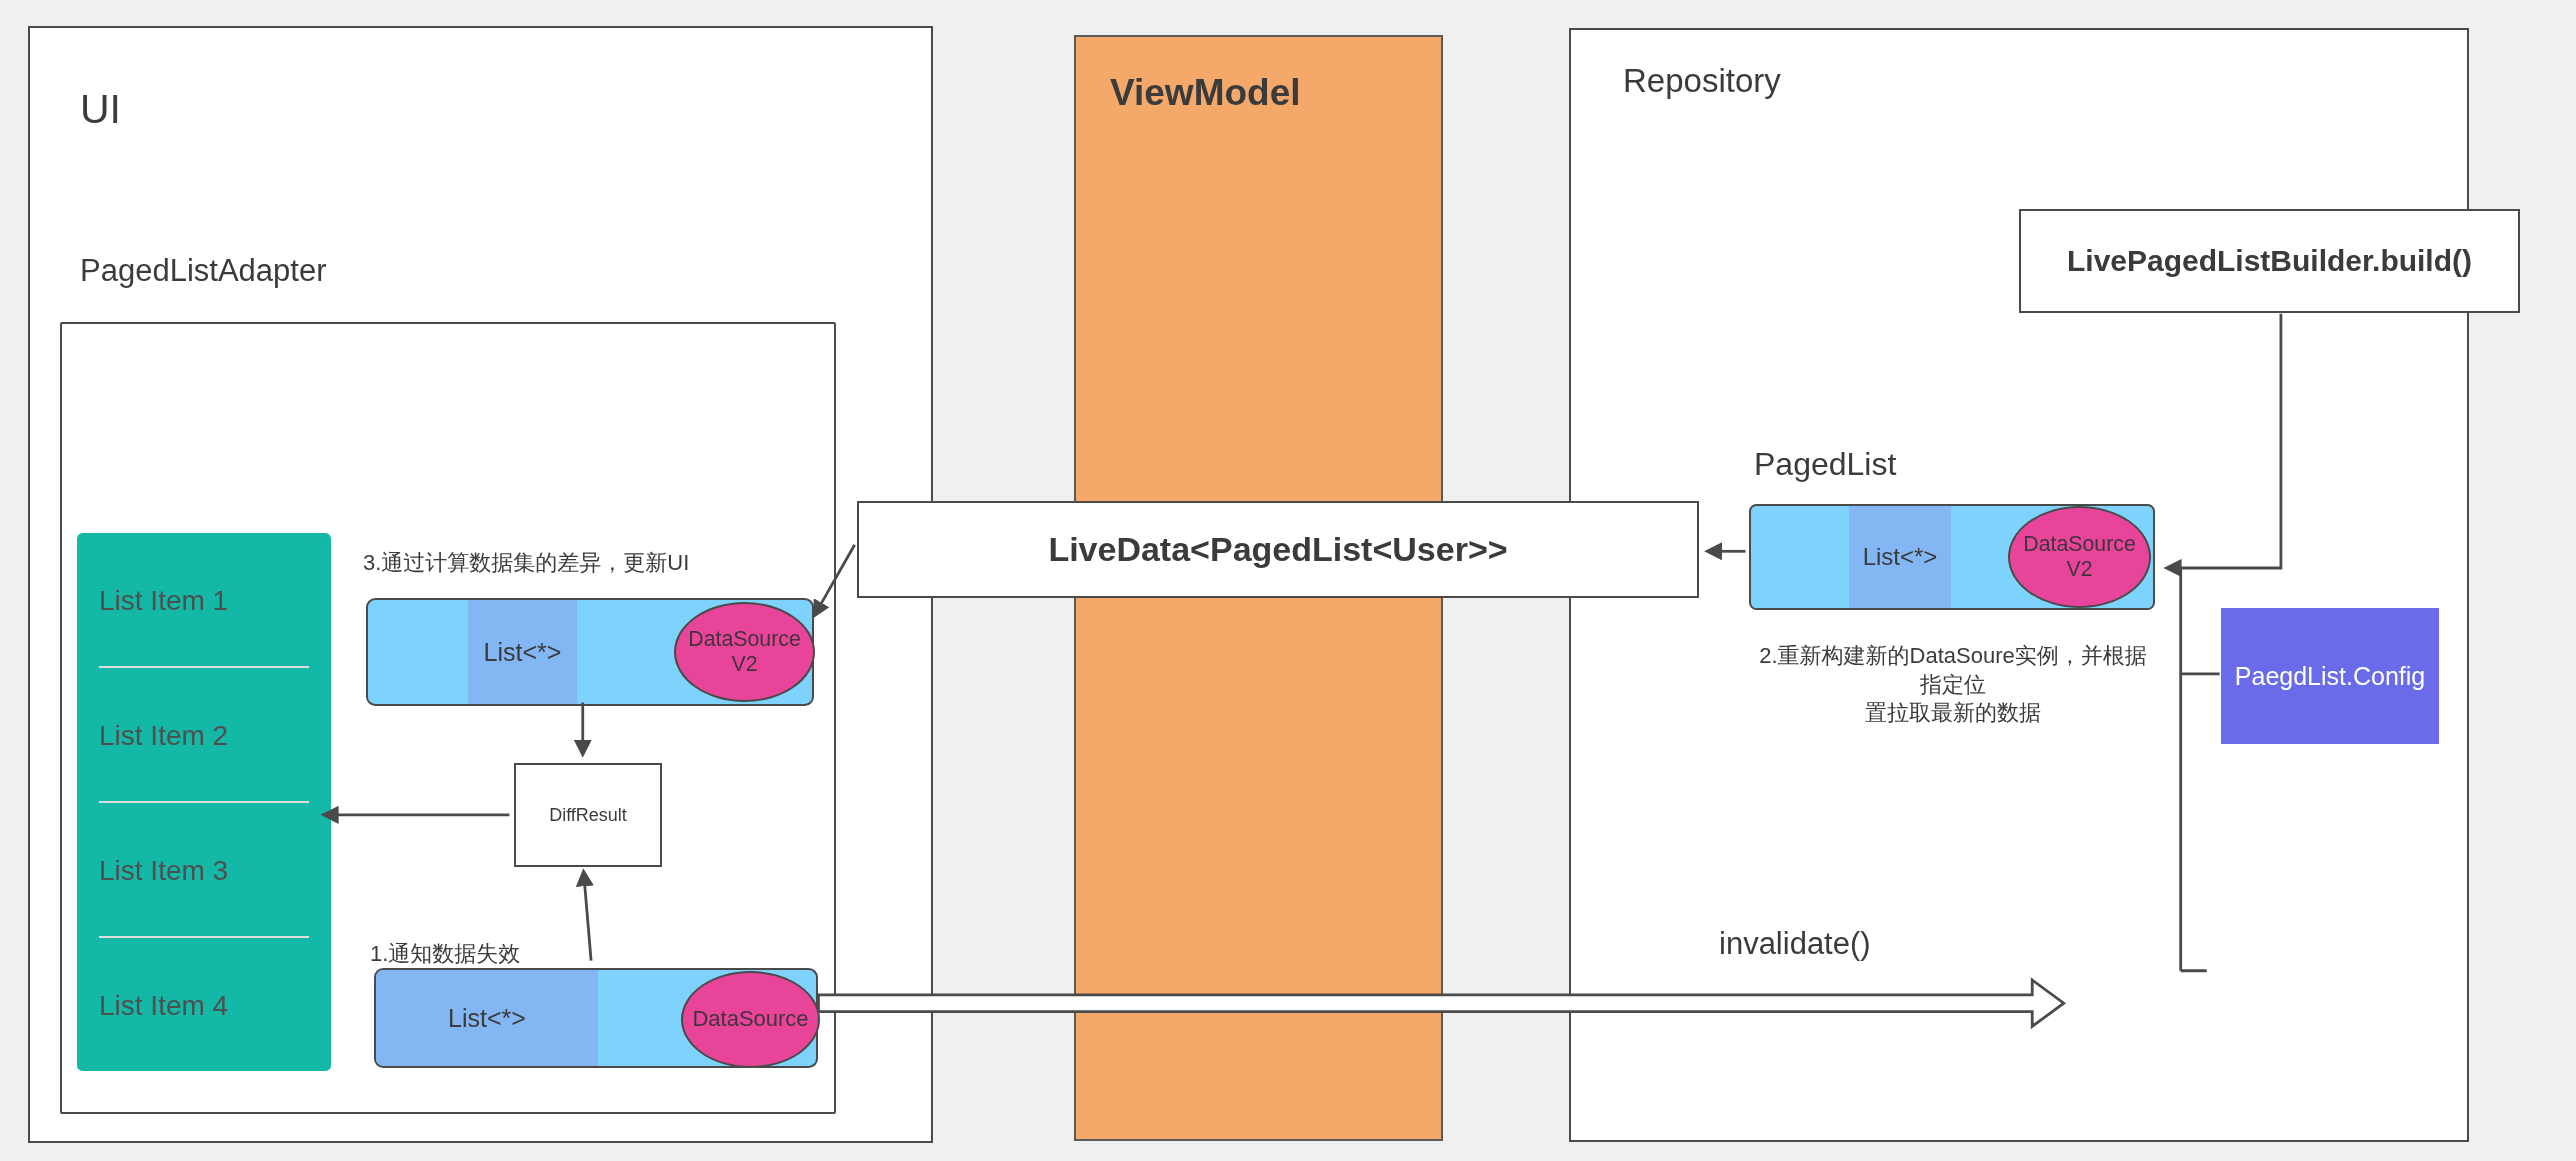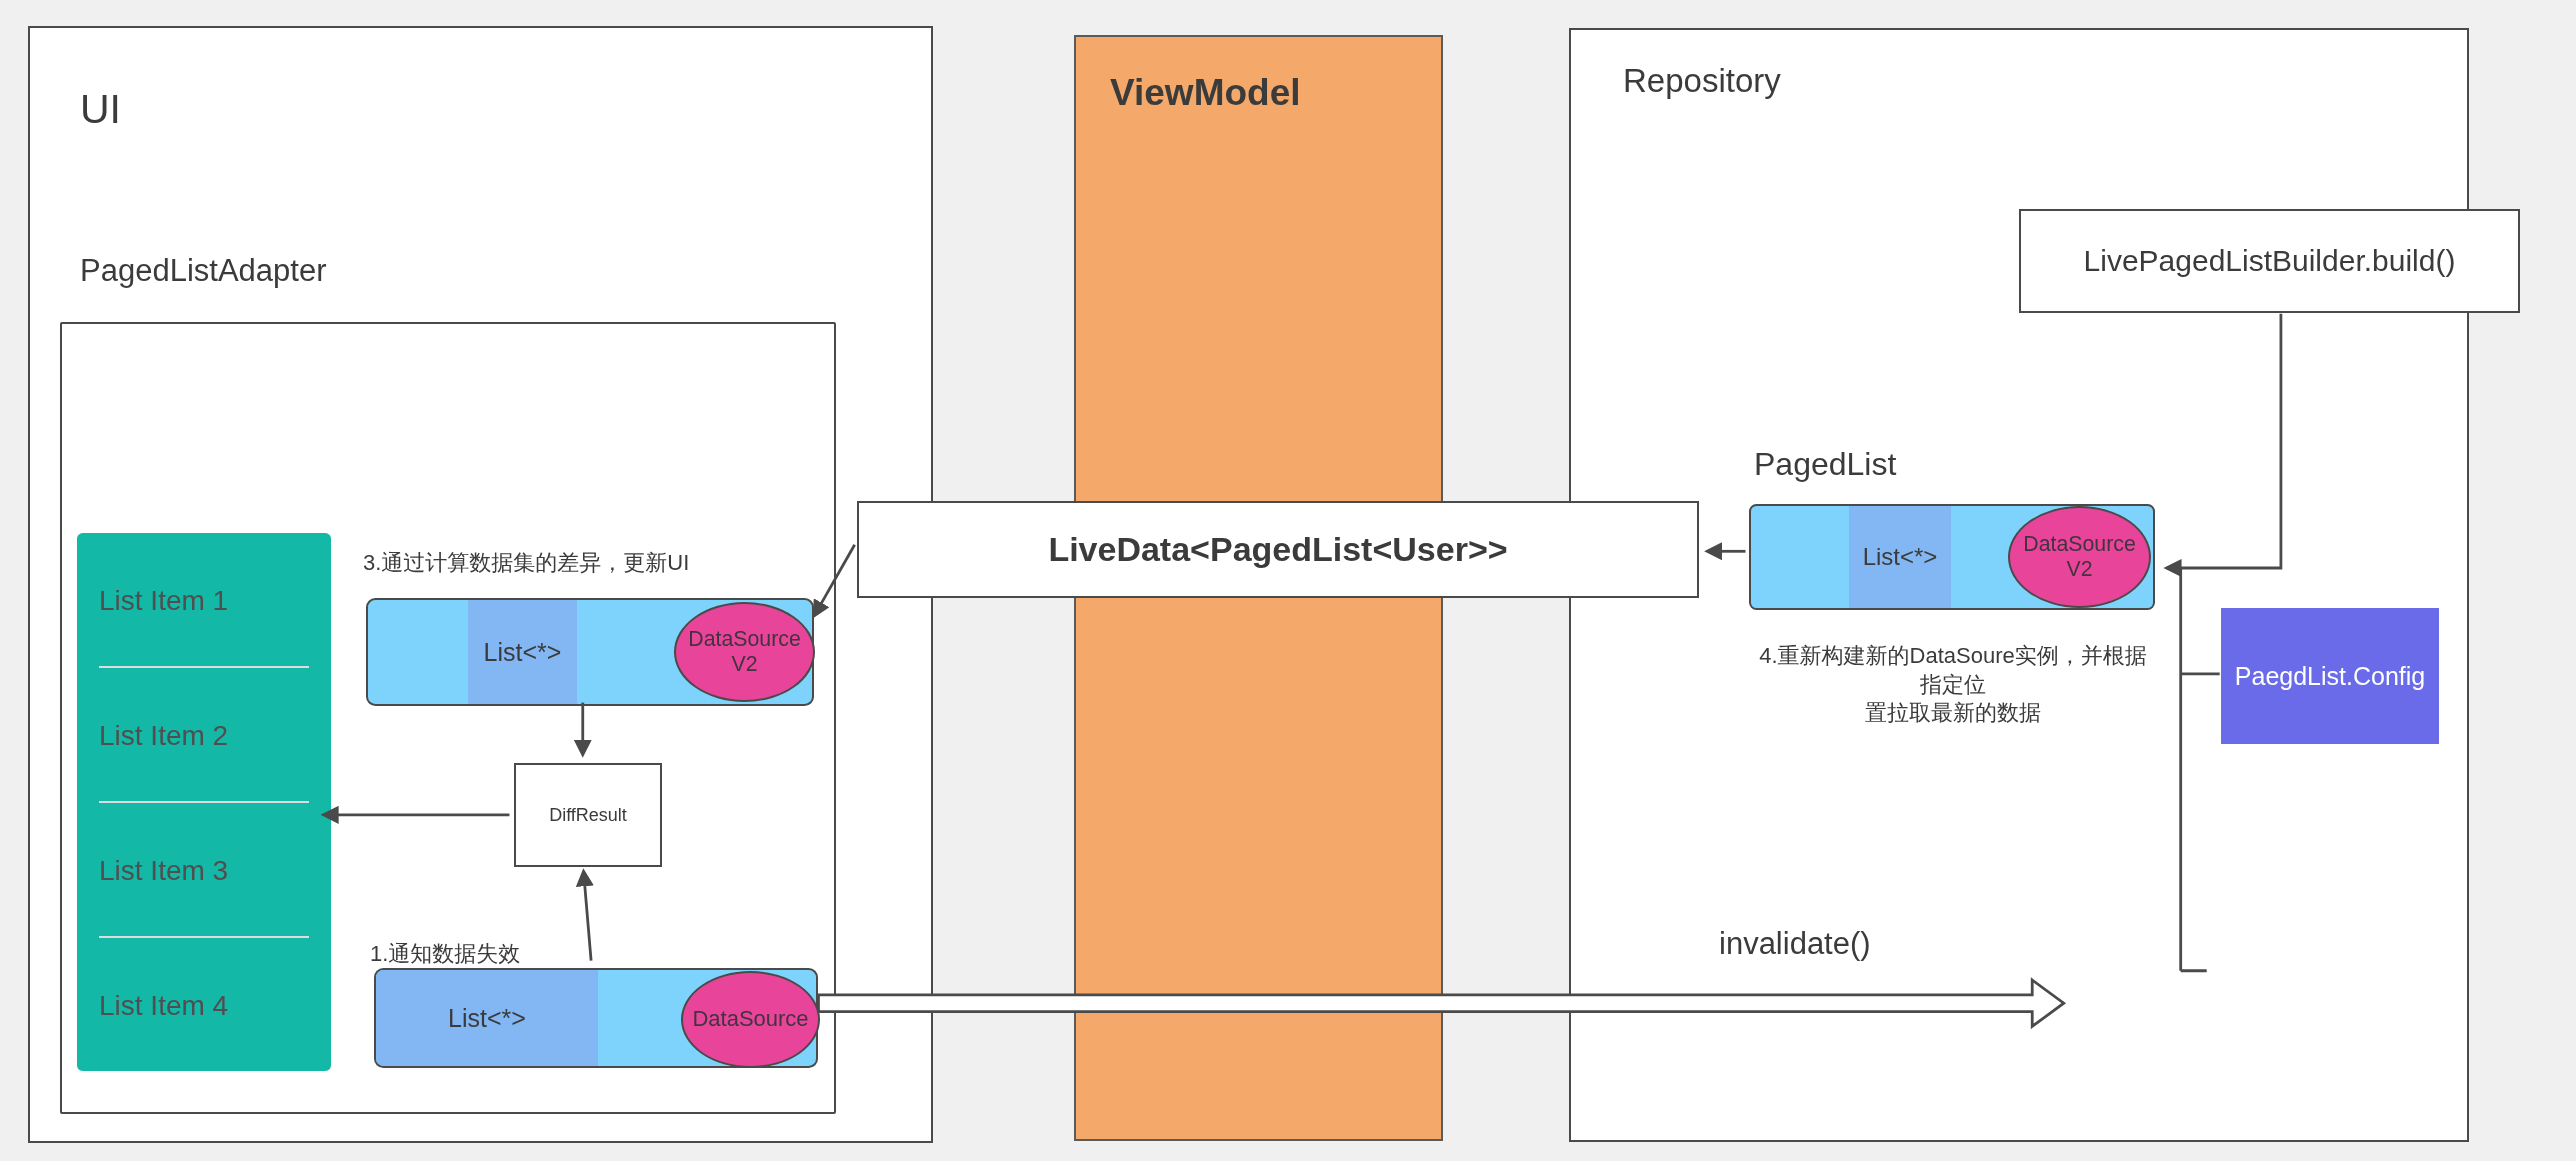--- a/index.html
+++ b/index.html
@@ -77,37 +77,37 @@
   </div>
 
   <div class="abs" style="left:1074px;top:35px;width:369px;height:1106px;background:#f4a96b;border:2.8px solid #5a5a5a;box-sizing:border-box;">
     <div class="title" style="left:34px;top:35px;font-size:37px;font-weight:600;">ViewModel</div>
   </div>
 
   <div class="panel" style="left:1569px;top:28px;width:900px;height:1114px;">
     <div class="title" style="left:52px;top:32px;font-size:33px;font-weight:500;">Repository</div>
 
     <div class="panel" style="left:448px;top:179px;width:501px;height:104px;display:flex;align-items:center;justify-content:center;">
-      <span style="font-size:30px;font-weight:400;">LivePagedListBuilder.build()</span>
+      <span style="font-size:30px;font-weight:700;">LivePagedListBuilder.build()</span>
     </div>
 
     <div class="title" style="left:183px;top:416px;font-size:32px;">PagedList</div>
 
     <div class="record" style="left:178px;top:474px;width:406px;height:106px;border-radius:7.4px;">
       <div class="blue-chip" style="left:98px;width:102px;font-size:24px;">
         <span>List&lt;*&gt;</span>
       </div>
       <div class="ellipse" style="left:257px;top:0;width:143px;height:102px;font-size:21.3px;">
         <span>DataSource</span>
         <span>V2</span>
       </div>
     </div>
 
     <div class="abs" style="left:178px;top:612px;width:408px;text-align:center;font-size:22px;line-height:1.3;color:#3b3b3b;">
-      <div>4.重新构建新的DataSoure实例，并根据指定位</div>
+      <div>2.重新构建新的DataSoure实例，并根据指定位</div>
       <div>置拉取最新的数据</div>
     </div>
 
     <div class="abs" style="left:650px;top:578px;width:218px;height:136px;background:#6a6be8;display:flex;align-items:center;justify-content:center;">
       <span style="color:#fff;font-size:25px;font-weight:500;white-space:nowrap;">PaegdList.Config</span>
     </div>
 
 
     <div class="title" style="left:148px;top:896px;font-size:31px;">invalidate()</div>
   </div>

